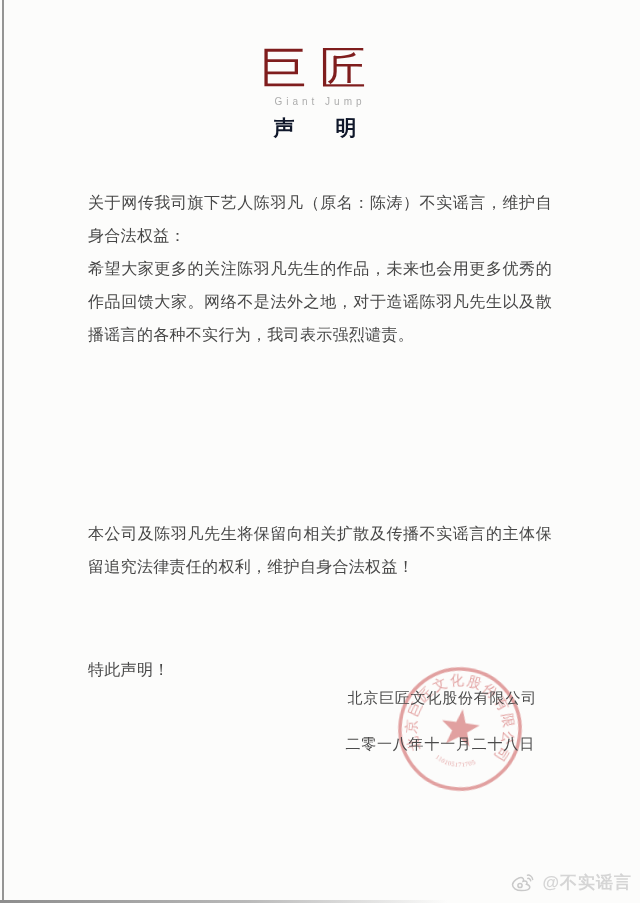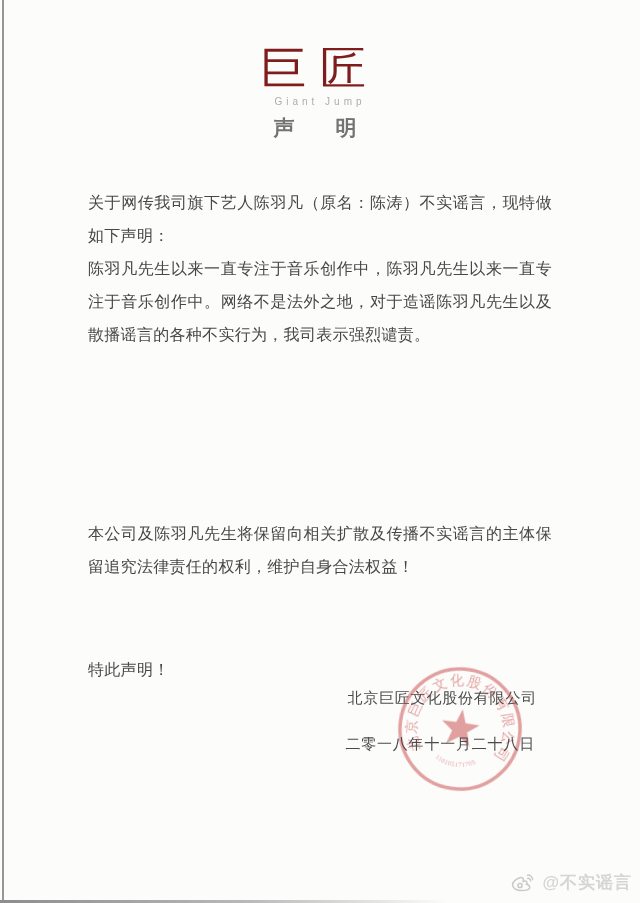--- a/index.html
+++ b/index.html
@@ -18,21 +18,21 @@
 
   
   .logo{position:absolute;top:44px;left:0;width:100%;text-align:center;}
   .logo-cn{font-size:46px;line-height:50px;font-weight:normal;color:#7f1d1d;
     letter-spacing:14px;filter:blur(.4px);text-align:center;}
   .logo-en{margin-top:2px;font-size:10px;letter-spacing:4px;color:#adadad;
     font-family:"Liberation Sans","DejaVu Sans",sans-serif;filter:blur(.3px);}
 
   
   .title{position:absolute;top:114px;left:0;width:100%;margin:0;
-    text-align:center;font-size:21px;font-weight:600;color:#737373;
+    text-align:center;font-size:21px;font-weight:600;color:#0f172a;
     letter-spacing:10px;}
 
   
   .textblock{position:absolute;left:88px;width:464px;margin:0;
     font-size:16px;line-height:33px;color:#474747;
     text-align:justify;letter-spacing:.3px;}
   .textblock p{margin:0;}
   .block-1{top:186px;}
   .block-2{top:384px;}
   .block-3{top:517px;}
@@ -65,22 +65,22 @@
   <div class="edge-bottom"></div>
 
   <div class="logo">
     <div class="logo-cn">巨匠</div>
     <div class="logo-en">Giant Jump</div>
   </div>
 
   <h1 class="title">声　明</h1>
 
   <div class="textblock block-1">
-    <p>关于网传我司旗下艺人陈羽凡（原名：陈涛）不实谣言，现特做如下声明：</p>
-    <p>陈羽凡先生以来一直专注于音乐创作中，陈羽凡先生以来一直专注于音乐创作中。网络不是法外之地，对于造谣陈羽凡先生以及散播谣言的各种不实行为，我司表示强烈谴责。</p>
+    <p>关于网传我司旗下艺人陈羽凡（原名：陈涛）不实谣言，维护自身合法权益：</p>
+    <p>希望大家更多的关注陈羽凡先生的作品，未来也会用更多优秀的作品回馈大家。网络不是法外之地，对于造谣陈羽凡先生以及散播谣言的各种不实行为，我司表示强烈谴责。</p>
   </div>
 
 
   <p class="textblock block-3">本公司及陈羽凡先生将保留向相关扩散及传播不实谣言的主体保留追究法律责任的权利，维护自身合法权益！</p>
 
   <p class="textblock block-4">特此声明！</p>
 
   <p class="sig-company">北京巨匠文化股份有限公司</p>
   <p class="sig-date">二零一八年十一月二十八日</p>
 

